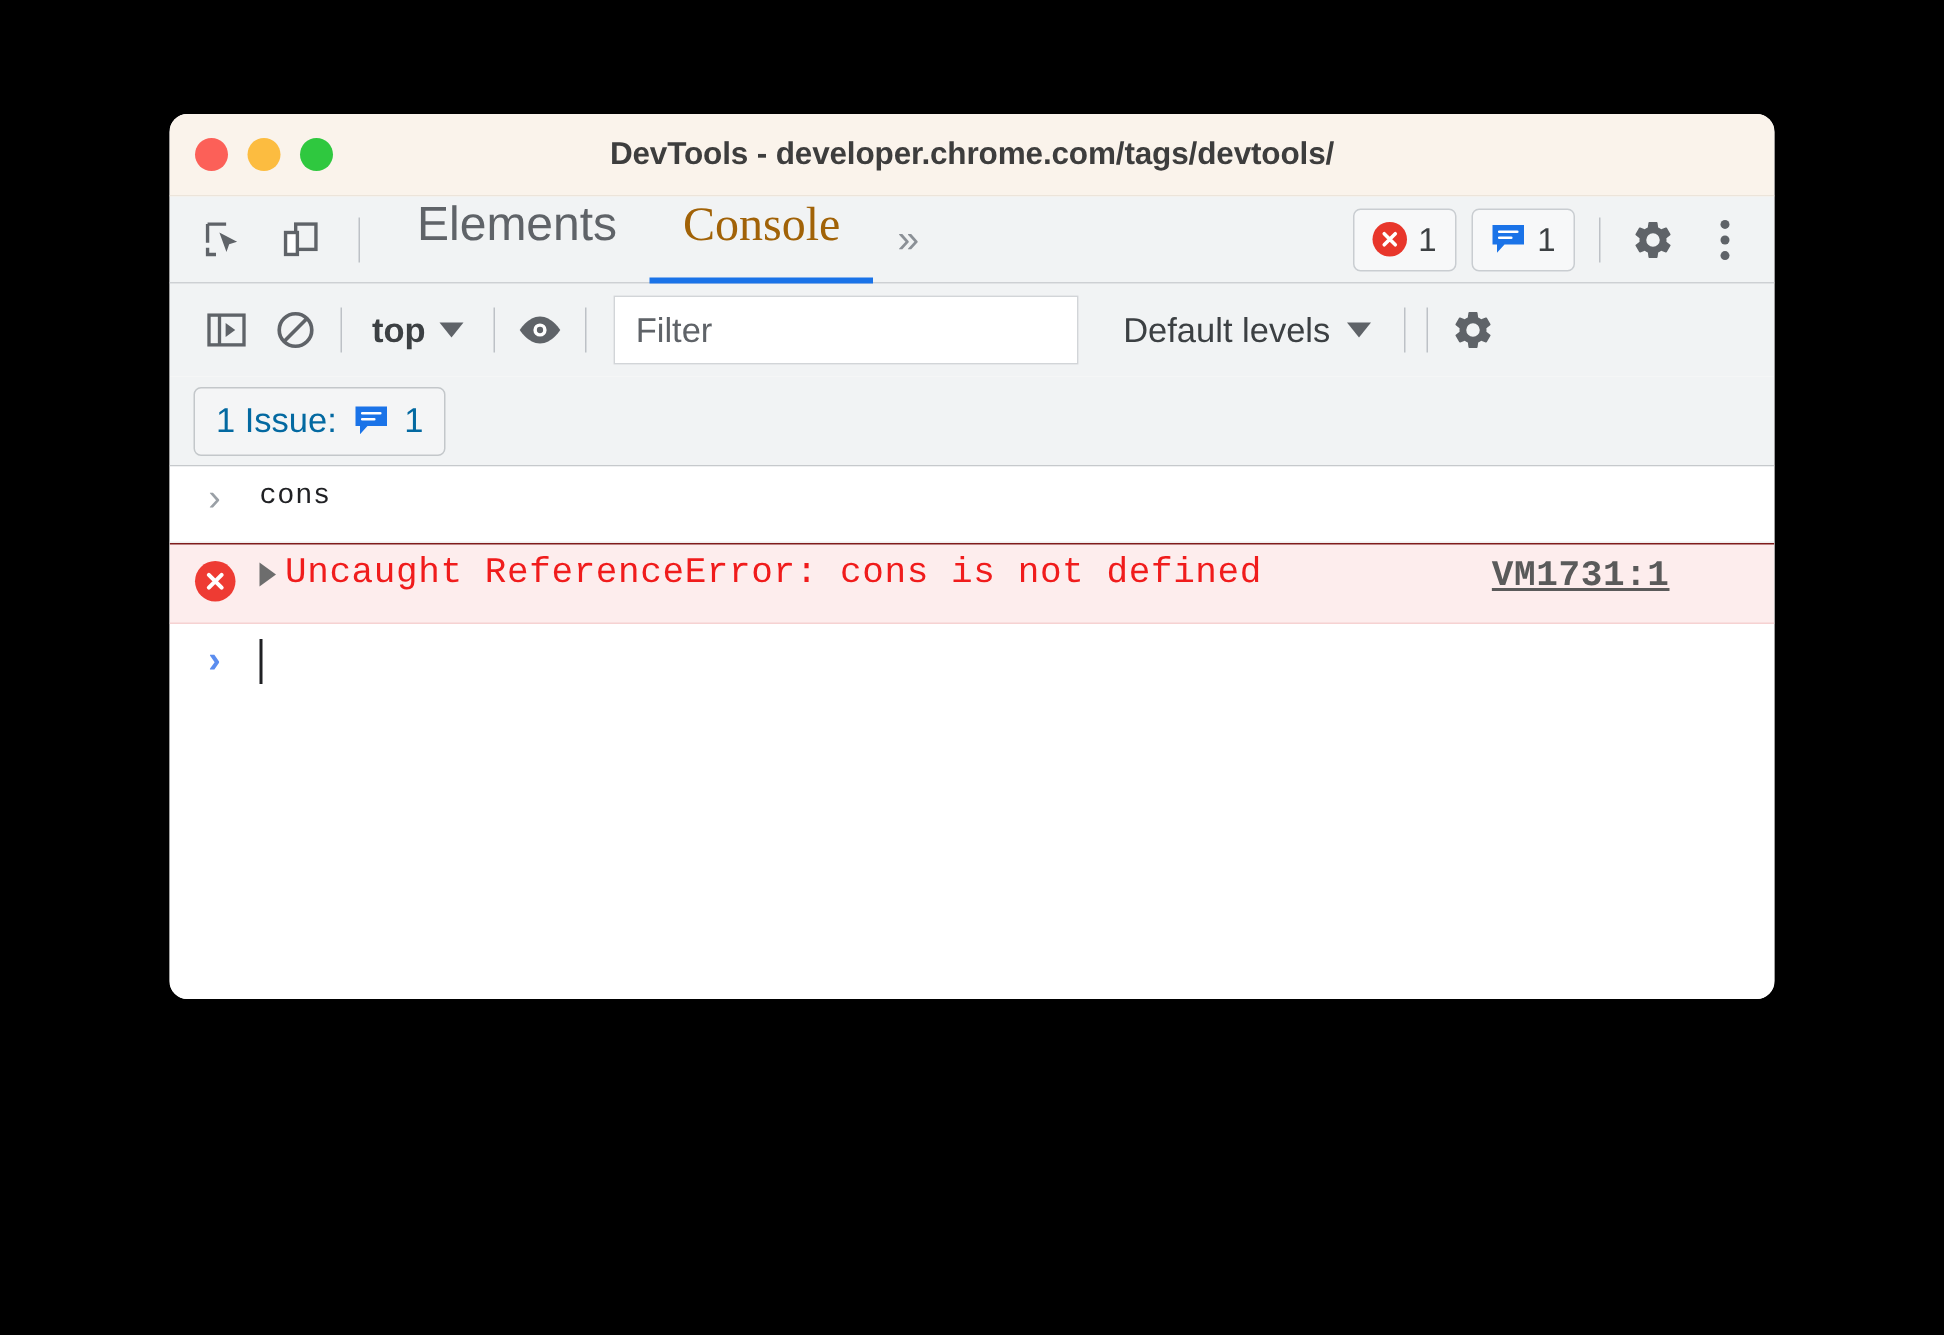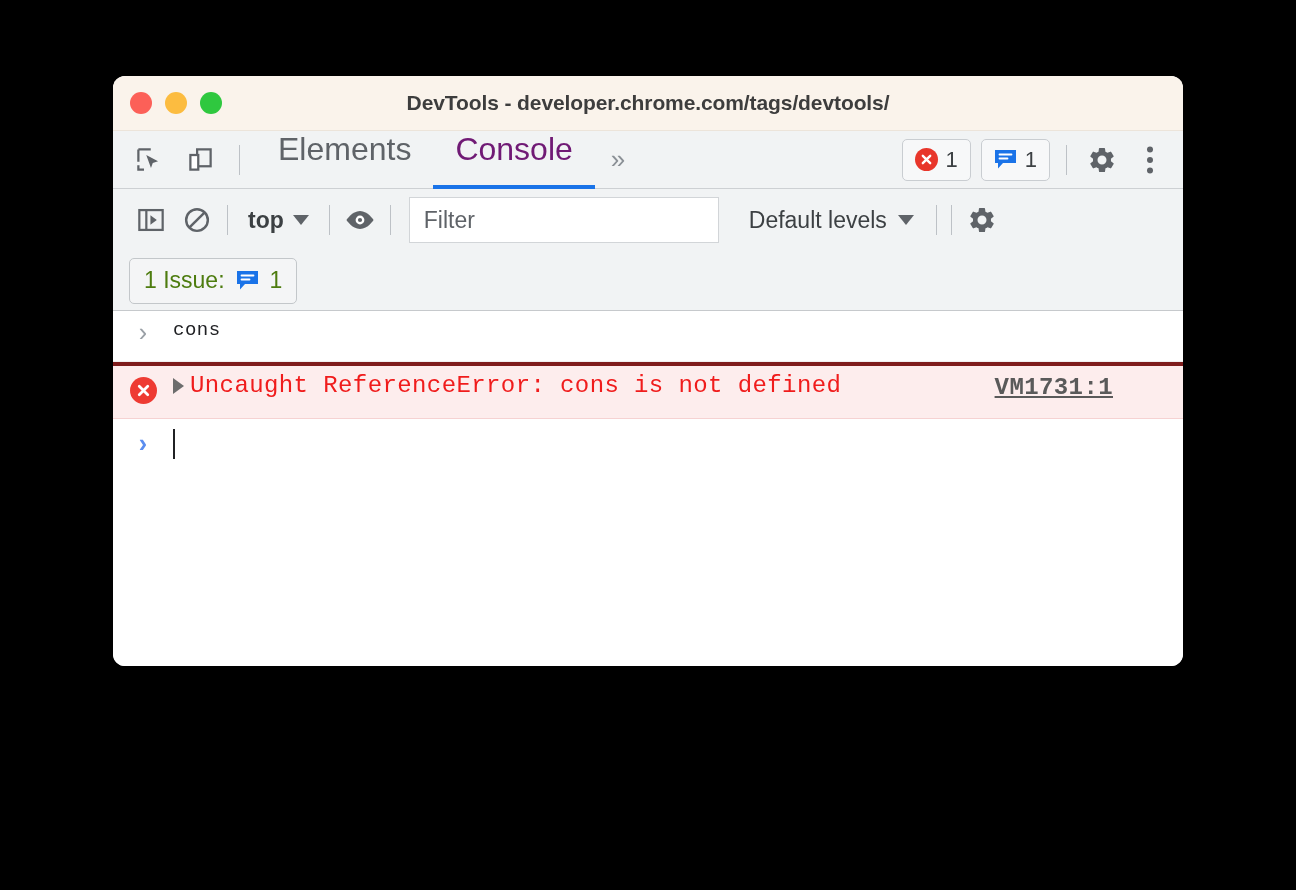--- a/index.html
+++ b/index.html
@@ -102,21 +102,22 @@
   }
   .tab {
     display: flex;
     padding: 0 22px;
     font-size: 32px;
     color: #5f6368;
     position: relative;
     cursor: default;
   }
   .tab.active {
-    color: #701a75;
+    color: #a16207;
+    font-family: Liberation Serif, serif;
   }
   .tab.active::after {
     content: "";
     position: absolute;
     left: 0; right: 0;
     bottom: -1px;
     height: 4px;
     background: #1a73e8;
   }
   .tab-more {
@@ -225,21 +226,21 @@
     display: flex;
     align-items: center;
     gap: 11px;
     border: 1px solid #c3c7ca;
     border-radius: 5px;
     background: #f4f5f6;
     height: 44px;
     padding: 0 14px;
     cursor: default;
   }
-  #issue-chip .txt { font-size: 23px; color: #4d7c0f; }
+  #issue-chip .txt { font-size: 23px; color: #0369a1; }
 
   
   #console-body {
     background: #ffffff;
     height: 432px;
     font-family: "Liberation Mono", monospace;
     overflow: hidden;
   }
   .console-row {
     display: flex;
@@ -269,21 +270,21 @@
   }
   .input-text {
     font-size: 19px;
     color: #202124;
     padding-top: 8px;
     letter-spacing: 0.5px;
   }
 
   .error-row {
     background: #fdeded;
-    border-top: 4px solid #7f1d1d;
+    border-top: 1px solid #7f1d1d;
     border-bottom: 1px solid #f6d2d2;
     position: relative;
     padding-bottom: 8px;
   }
   .error-icon {
     width: 27px; height: 27px;
     border-radius: 50%;
     background: #ee3b33;
     display: flex; align-items: center; justify-content: center;
     margin-top: 2px;

